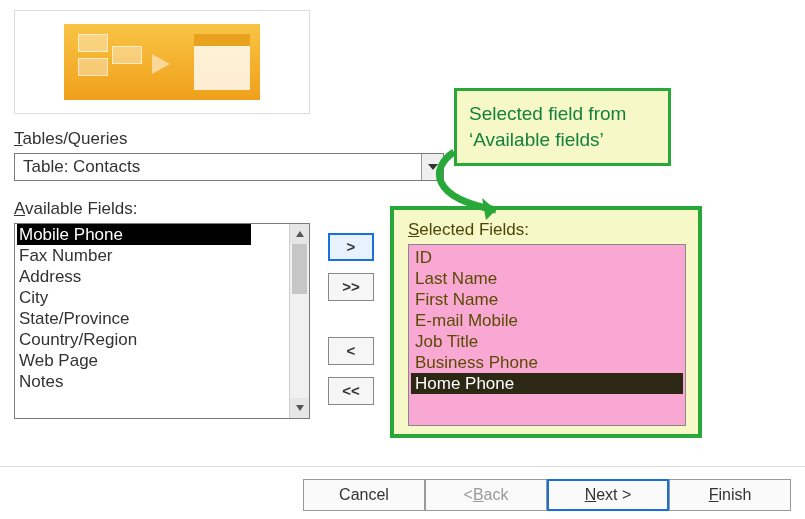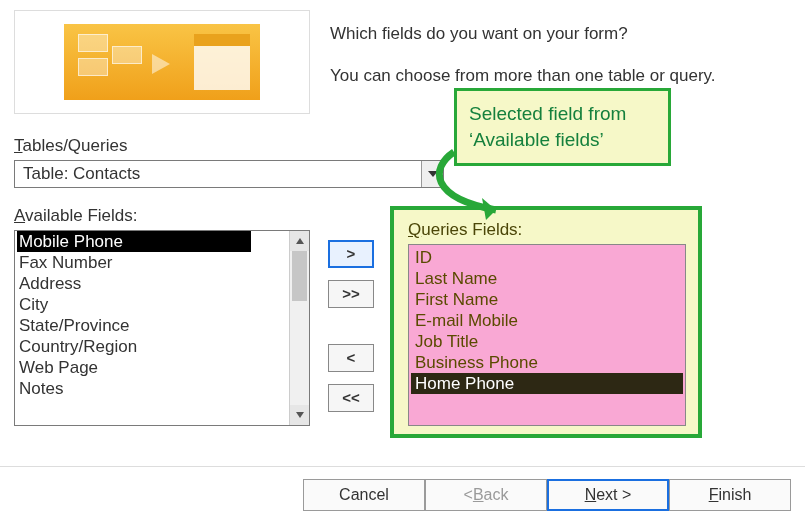--- a/index.html
+++ b/index.html
@@ -59,21 +59,21 @@
   .wiz-graphic .form::before {
     content:""; position:absolute; top:0; left:0; right:0; height:12px;
     background:#e9a21d;
   }
   .intro {
     flex: 1;
     padding-top: 14px;
   }
   .intro p { margin: 0 0 22px 0; font-size: 17px; }
   .label-tq {
-    margin-top: 22px;
+    margin-top: 15px;
     font-size: 17px;
   }
   .underline-first::first-letter { text-decoration: underline; }
   .combo {
     margin-top: 4px;
     width: 430px;
     height: 28px;
     border: 1px solid #7a7a7a;
     display: flex;
     align-items: center;
@@ -210,24 +210,20 @@
 <div class="wizard">
   <div class="top-row">
     <div class="wizard-image">
       <div class="wiz-graphic">
         <div class="box b1"></div>
         <div class="box b2"></div>
         <div class="box b3"></div>
         <div class="arrow"></div>
         <div class="form"></div>
       </div>
-    </div>
-    <div class="intro">
-      <p>Which fields do you want on your form?</p>
-      <p>You can choose from more than one table or query.</p>
     </div>
   </div>
 
   <div class="label-tq underline-first">Tables/Queries</div>
   <div class="combo">
     <div class="combo-text">Table: Contacts</div>
     <div class="combo-btn">
       <svg viewBox="0 0 10 6">
           <path d="M0 0 L5 6 L10 0 Z" fill="#333"></path>
         </svg>
@@ -270,21 +266,21 @@
       <div class="mbtn one">&gt;</div>
       <div class="mbtn">&gt;&gt;</div>
       <div class="spacer"></div>
       <div class="mbtn">&lt;</div>
       <div class="mbtn">&lt;&lt;</div>
     </div>
   </div>
 </div>
 
 <div class="sel-highlight">
-  <div class="sel-label underline-first">Queries Fields:</div>
+  <div class="sel-label underline-first">Selected Fields:</div>
   <div class="sel-box" id="sel-list">
       <div class="item">ID</div>
       <div class="item">Last Name</div>
       <div class="item">First Name</div>
       <div class="item">E-mail Mobile</div>
       <div class="item">Job Title</div>
       <div class="item">Business Phone</div>
       <div class="item selected">Home Phone</div>
     </div>
 </div>

